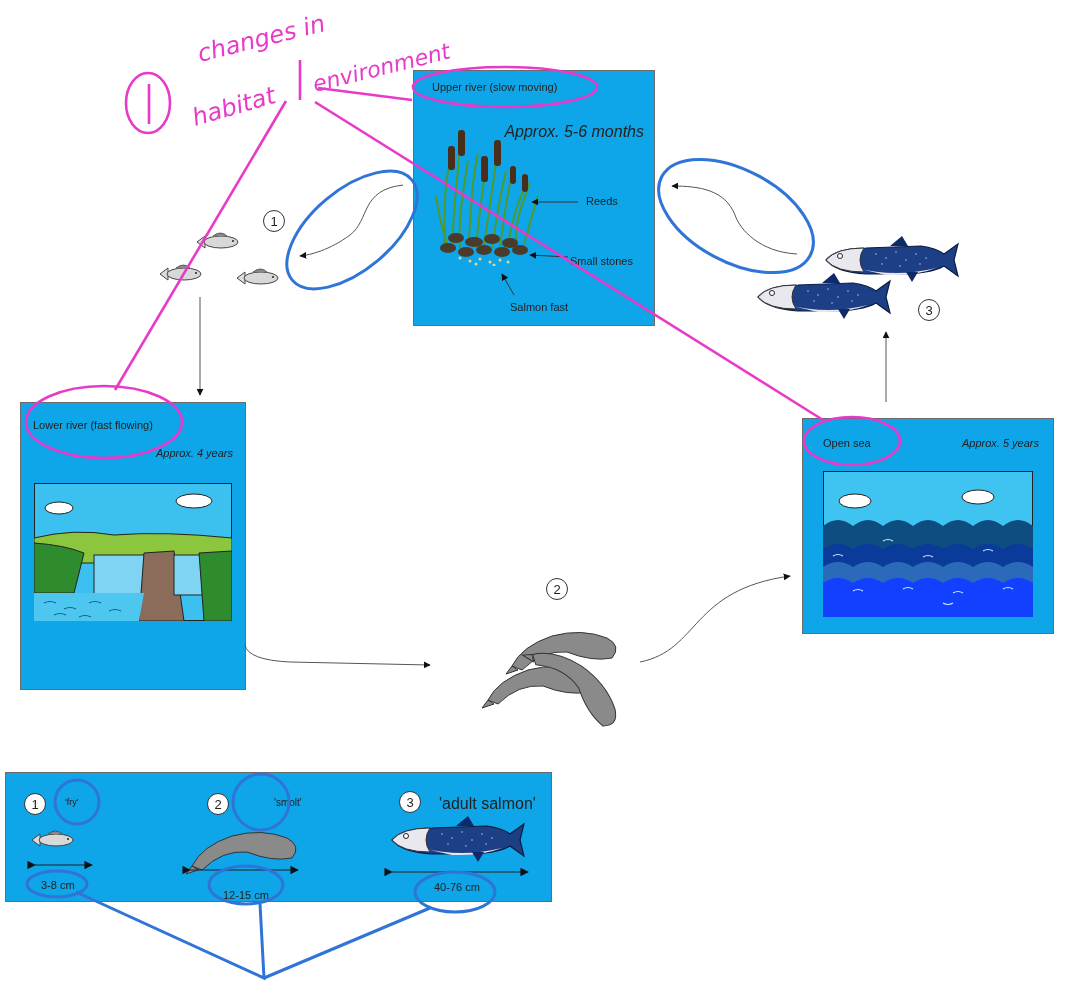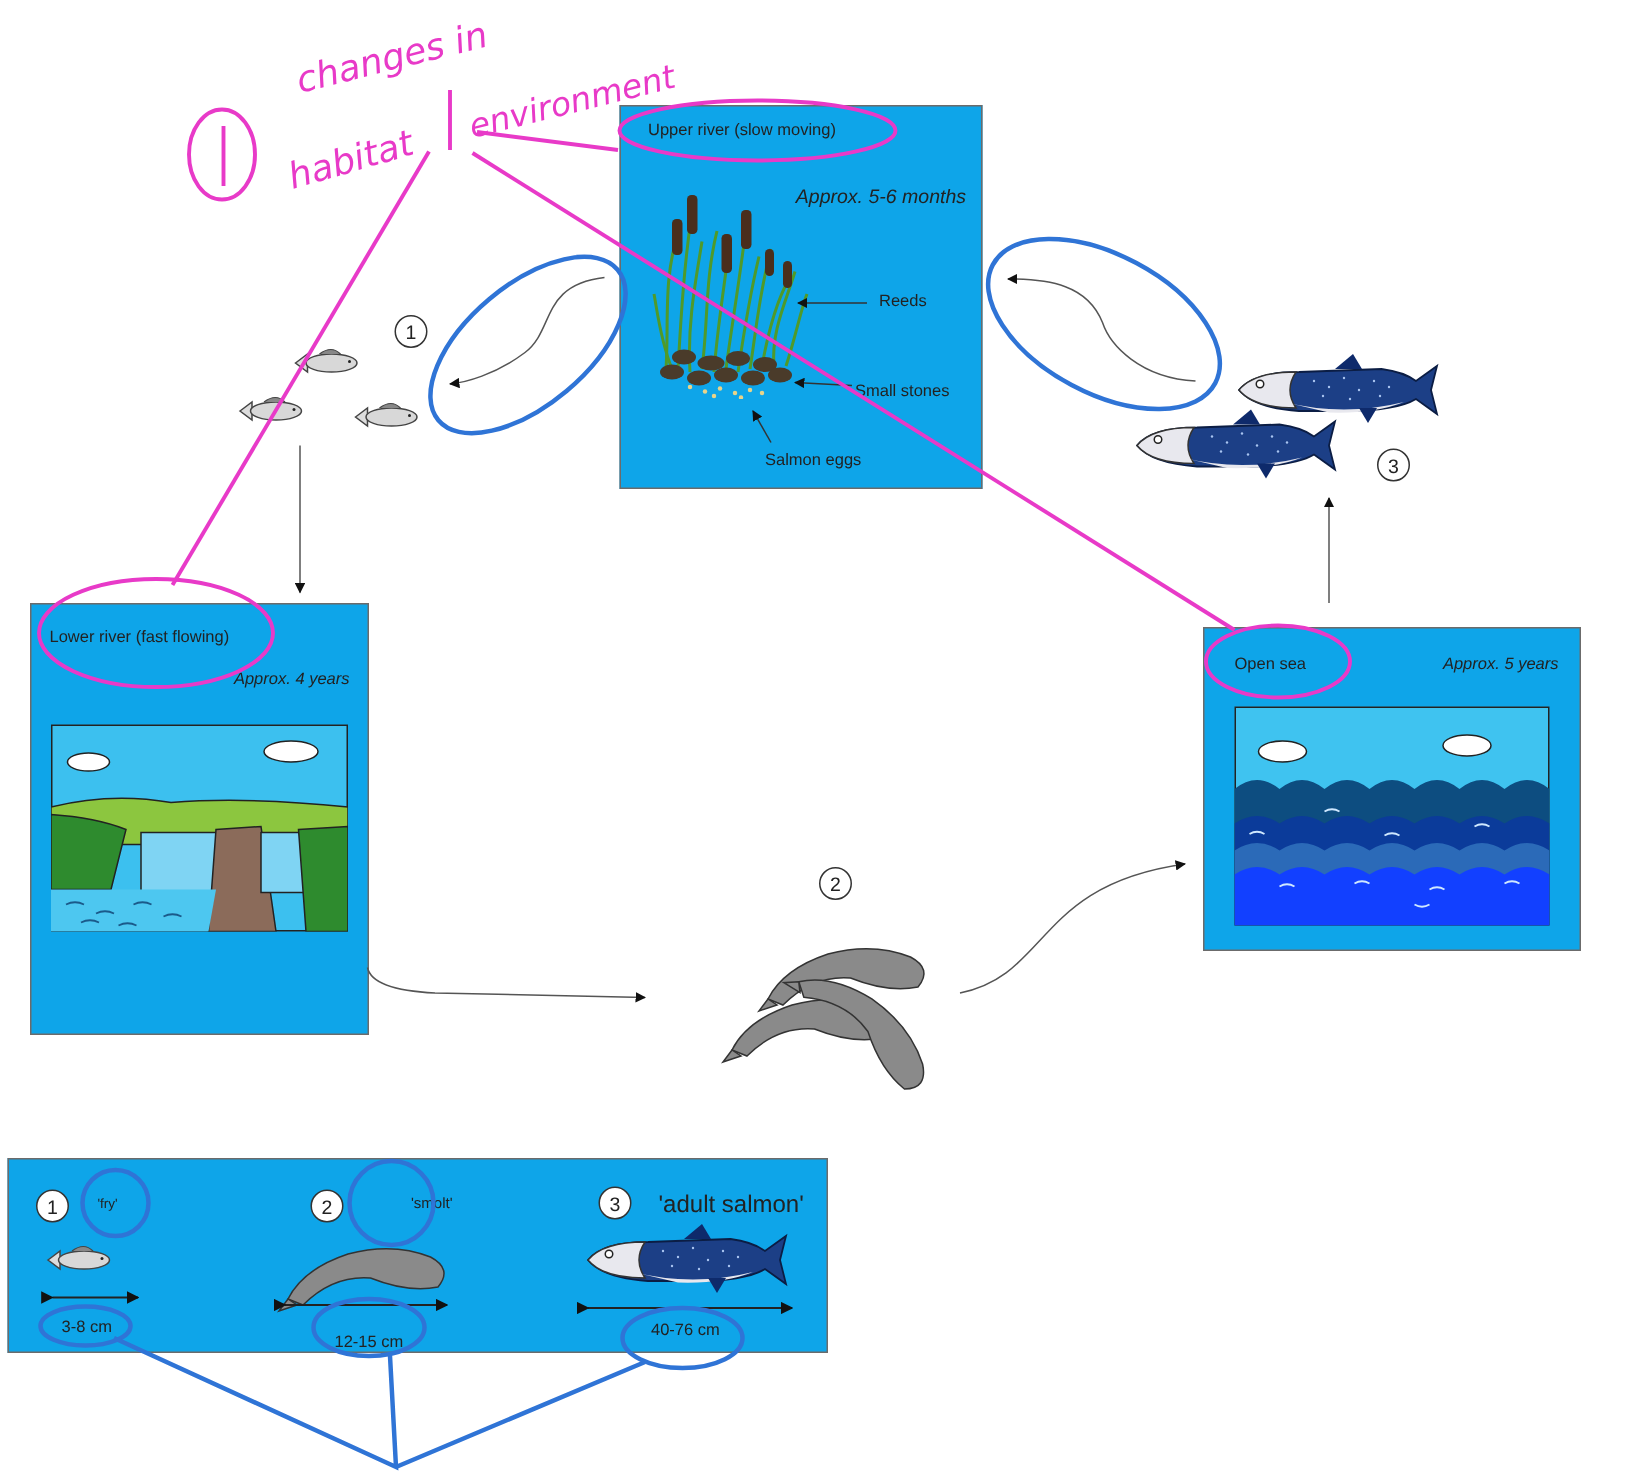--- a/index.html
+++ b/index.html
@@ -12,21 +12,21 @@
   .num { position: absolute; width: 22px; height: 22px; border: 1.3px solid #333; border-radius: 50%;
          font-size: 13px; line-height: 21px; text-align: center; box-sizing: border-box; background:#fff; }
   svg.overlay { position: absolute; left: 0; top: 0; pointer-events: none; }
   .hand { font-family: "DejaVu Sans", sans-serif; fill: #e83ac8; font-style: italic; }
 </style>
 </head>
 <body>
 
 <div class="box" style="left:413px;top:70px;width:242px;height:256px;">
   <span class="lbl" style="left:18px;top:10px;">Upper river (slow moving)</span>
-  <span class="lbl ital" style="right:10px;top:52px;font-size:13px;">Approx. 5-6 months</span>
+  <span class="lbl ital" style="right:10px;top:52px;font-size:16px;">Approx. 5-6 months</span>
   <svg class="abs" style="left:20px;top:55px;" width="110" height="140" viewBox="0 0 110 140">
     <g stroke="#4f9a2a" stroke-width="2" fill="none">
       <path d="M10 120 C12 90 8 60 18 30"></path>
         <path d="M18 120 C20 85 22 50 28 10"></path>
       <path d="M26 122 C24 90 30 60 34 35"></path>
         <path d="M34 120 C38 90 36 60 44 28"></path>
       <path d="M42 122 C44 95 48 70 52 40"></path>
         <path d="M50 120 C54 90 60 55 64 20"></path>
       <path d="M58 122 C62 95 66 70 72 45"></path>
         <path d="M66 120 C70 95 72 70 80 40"></path>
@@ -60,21 +60,21 @@
         <circle cx="46" cy="133" r="1.5"></circle>
       <circle cx="56" cy="136" r="1.5"></circle>
         <circle cx="66" cy="134" r="1.5"></circle>
         <circle cx="42" cy="138" r="1.5"></circle>
       <circle cx="60" cy="139" r="1.5"></circle>
         <circle cx="74" cy="136" r="1.5"></circle>
     </g>
   </svg>
   <span class="lbl" style="left:172px;top:124px;">Reeds</span>
   <span class="lbl" style="left:156px;top:184px;">Small stones</span>
-  <span class="lbl" style="left:96px;top:230px;">Salmon eggs</span>
+  <span class="lbl" style="left:96px;top:230px;">Salmon fast</span>
 </div>
 
 <div class="box" style="left:20px;top:402px;width:226px;height:288px;">
   <span class="lbl" style="left:12px;top:16px;">Lower river (fast flowing)</span>
   <span class="lbl ital" style="right:12px;top:44px;">Approx. 4 years</span>
   <svg class="abs" style="left:13px;top:80px;" width="198" height="138" viewBox="0 0 198 138">
     <rect x="0" y="0" width="198" height="138" fill="#3cc0ef" stroke="#222" stroke-width="2"></rect>
     <path d="M0 55 Q40 45 80 52 Q130 48 198 55 L198 80 L0 80 Z" fill="#8cc63f" stroke="#222" stroke-width="1"></path>
     <path d="M0 60 L0 110 L40 110 L50 70 Q30 62 0 60Z" fill="#2e8b2e" stroke="#222"></path>
     <rect x="60" y="72" width="60" height="40" fill="#7fd4f3" stroke="#222"></rect>

